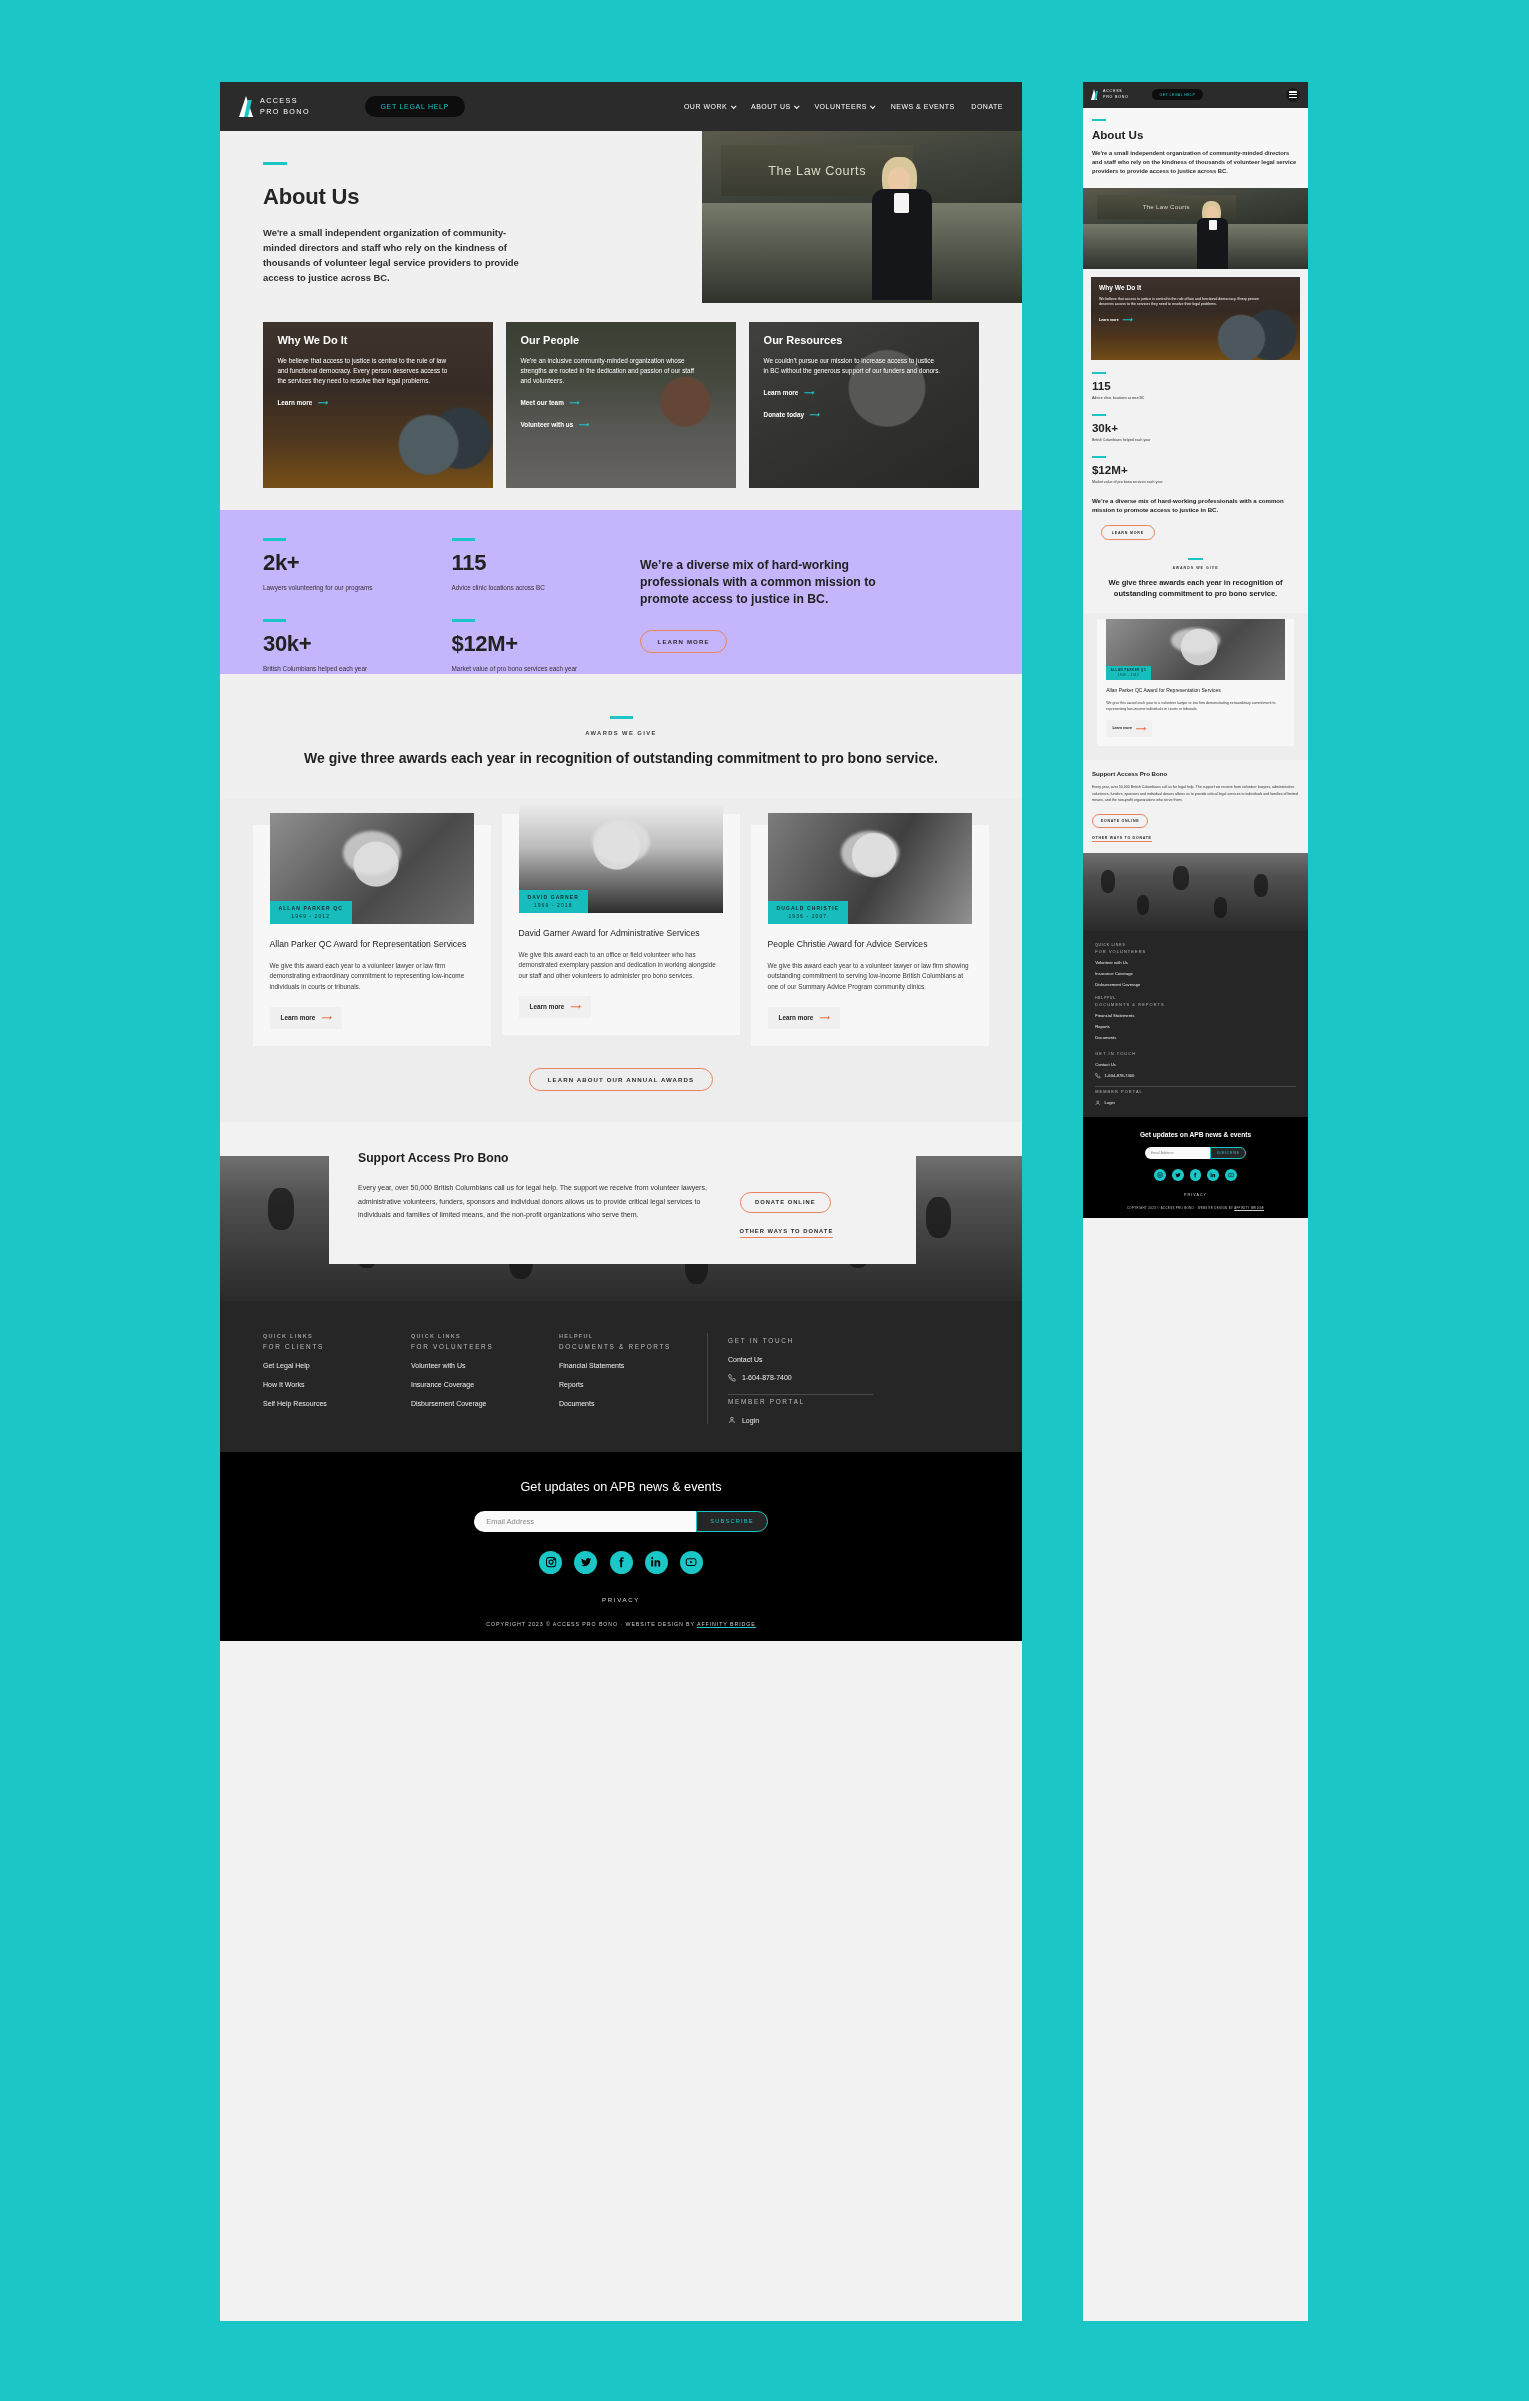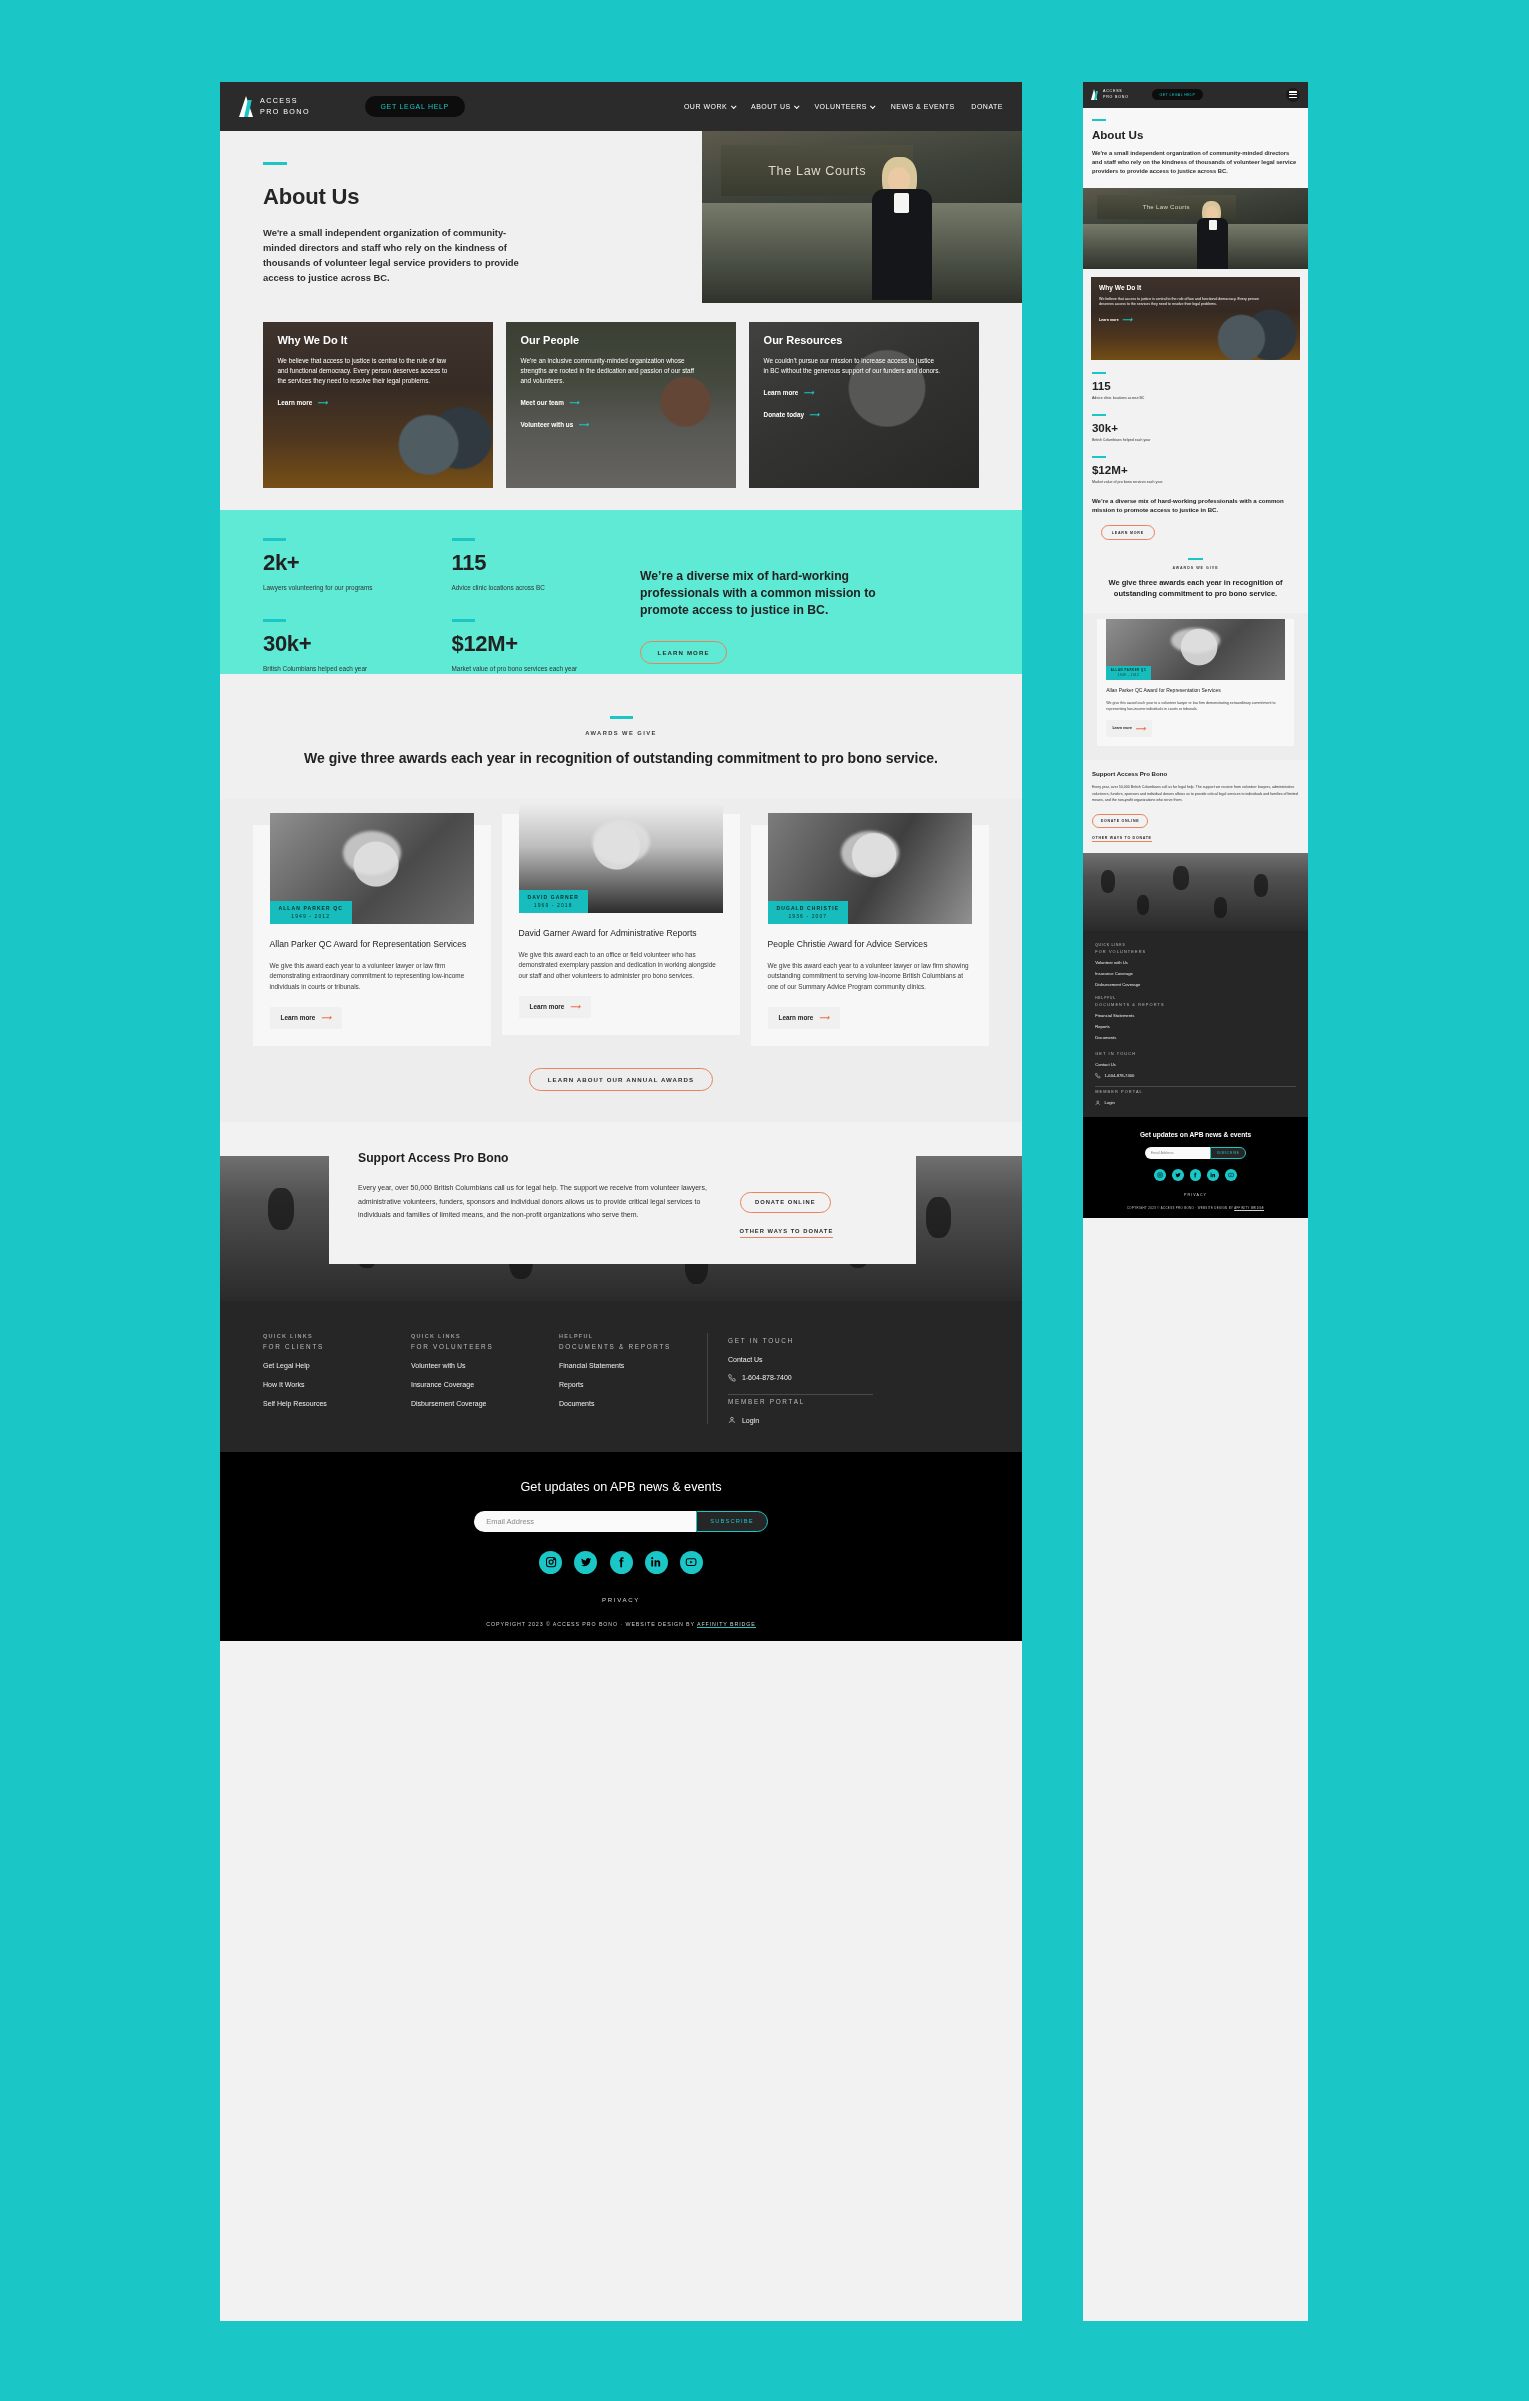--- a/index.html
+++ b/index.html
@@ -95,21 +95,21 @@
     radial-gradient(circle at 86% 70%, #4b5f6b 0 13%, transparent 14%),
     linear-gradient(180deg,#6b5546 0%, #5a4436 42%, #8a5a2a 70%, #d98b1a 100%);}
   .bg-street { background:
     radial-gradient(circle at 78% 48%, #b5785a 0 12%, transparent 13%),
     linear-gradient(180deg,#5f6b52 0%, #77806a 38%, #9a9a92 62%, #b8b5ad 100%);}
   .bg-justice { background:
     radial-gradient(circle at 60% 40%, #9a9a98 0 22%, transparent 23%),
     linear-gradient(150deg,#6e6e6c 0%, #52524f 45%, #3b3b39 100%);}
 
   
-  .stats-wrap { display: flex; padding: 28px 43px 0; background:#5eead4;align-items:center; }
+  .stats-wrap { display: flex; padding: 28px 43px 0; background:#c4b5fd; }
   .stats-grid { width: 377px; display: grid; grid-template-columns: 1fr 1fr; row-gap: 25.5px; }
   .stat .rule { width: 23px; height: 2.8px; background: #1BC6C6; }
   .stat .num { font-size: 22px; font-weight: 700; color: #222; margin-top: 8.9px; letter-spacing: -0.3px; }
   .stat .lbl { font-size: 6.4px; line-height: 10px; color: #333; margin-top: 7.8px; }
   .stats-right { flex: 1; padding-top: 19px; }
   .stats-right h2 { font-size: 12.2px; line-height: 17px; font-weight: 700; color: #222; width: 238px; }
   .btn-outline {
     display: inline-block; margin-top: 22px;
     border: 0.8px solid #E8835B; border-radius: 16.6px;
     padding: 7.2px 16.6px; font-size: 6.1px; letter-spacing: 1.1px; color: #2B2B2B; font-weight: 700;
@@ -453,21 +453,21 @@
         </div>
         <div class="acard raised">
           <div class="acard-photo">
             <div class="ph ph-david"></div>
               <div class="ph-face"></div>
             <div class="name-tag">
               <div class="n">DAVID GARNER</div>
               <div class="y">1969 - 2018</div>
             </div>
           </div>
-          <h3>David Garner Award for Administrative Reports</h3>
+          <h3>David Garner Award for Administrative Services</h3>
           <p>We give this award each to an office or field volunteer who has demonstrated exemplary passion and dedication in working alongside our staff and other volunteers to administer pro bono services.</p>
           <span class="lm">
               <span>Learn more</span>
               <i class="a2">⟶</i>
             </span>
         </div>
         <div class="acard">
           <div class="acard-photo">
             <div class="ph ph-dugald"></div>
               <div class="ph-face"></div>

